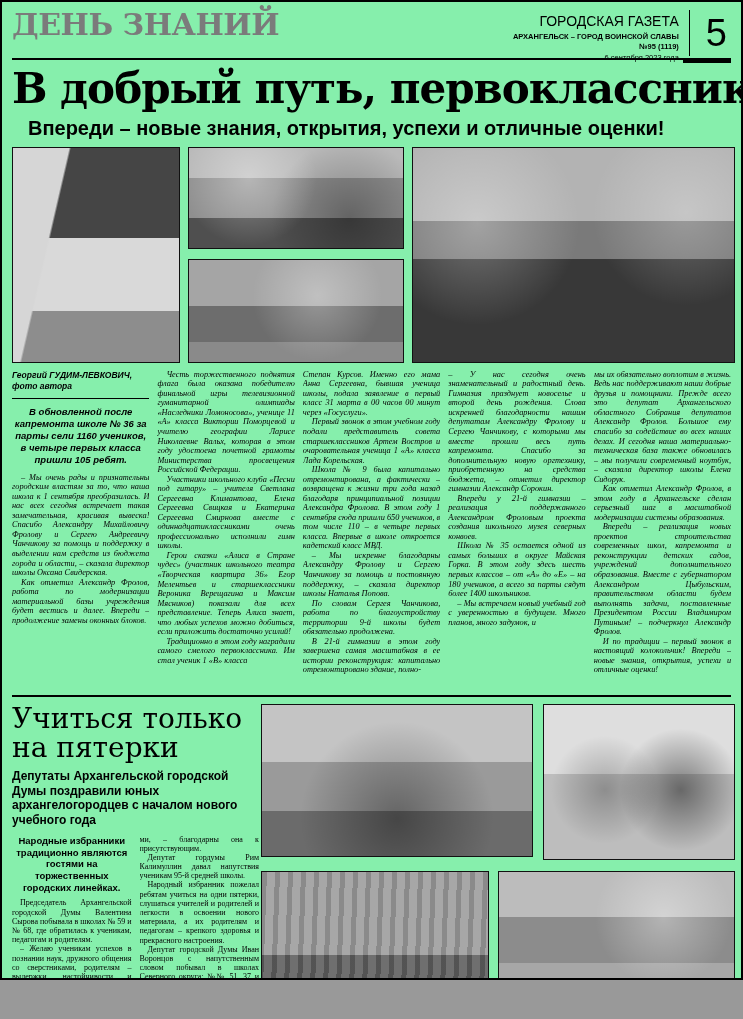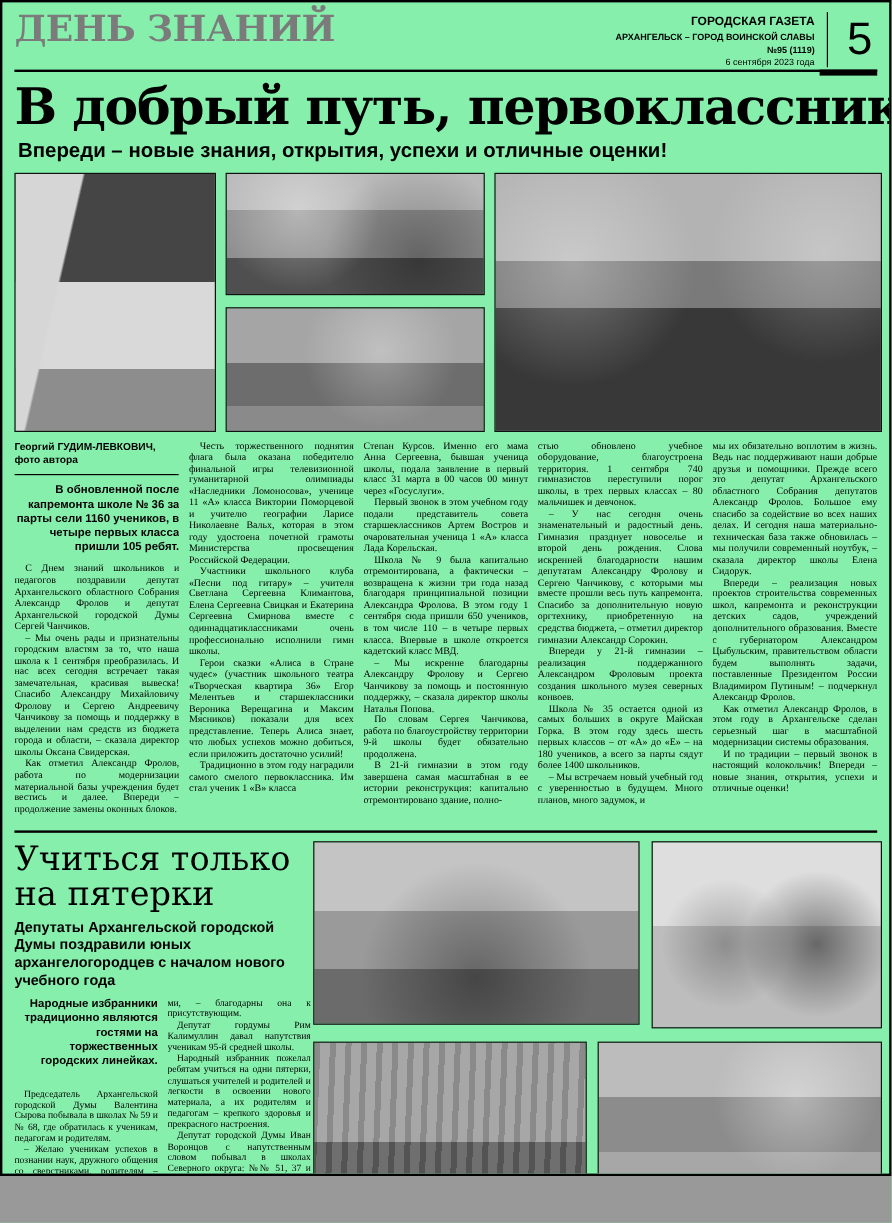--- a/index.html
+++ b/index.html
@@ -4,76 +4,76 @@
 <style>
   html,body{margin:0;padding:0;background:#999;}
   .page{position:relative;width:743px;height:980px;background:#86efac;box-sizing:border-box;
         border:2px solid #000;overflow:hidden;color:#000;}
   
   .header{display:flex;align-items:flex-start;padding:8px 10px 0 10px;height:54px;box-sizing:border-box;}
   .kicker{font-family:"DejaVu Serif",serif;font-weight:bold;font-size:30px;line-height:1;
           color:#7b7b7b;letter-spacing:-.5px;}
   .mast{margin-left:auto;text-align:right;font-family:"Liberation Sans",sans-serif;
         font-size:7.5px;line-height:1.4;padding-right:10px;padding-top:2px;}
-  .mast .m1{font-weight:bold;font-size:10px;}
+  .mast .m1{font-weight:normal;font-size:14px;}
   .mast .m2{font-weight:bold;font-size:7.5px;margin-left:34px;}
   .mast .m3{font-weight:bold;}
   .pagenum-box{border-left:1.5px solid #000;height:46px;display:flex;align-items:center;
                padding:0 4px 0 16px;}
   .pagenum{font-family:"Liberation Sans",sans-serif;font-size:38px;line-height:1;font-weight:normal;}
   .header-rule{position:relative;height:2px;background:#000;margin:2px 10px 0 10px;}
   .header-rule .thick{position:absolute;right:0;top:0;width:48px;height:5px;background:#000;}
   
   .headline{margin:8px 10px 0 10px;font-family:"DejaVu Serif",serif;font-weight:bold;
             font-size:42px;line-height:1.02;letter-spacing:-1px;white-space:nowrap;}
-  .subhead{margin:6px 10px 0 13px;font-family:"Liberation Sans",sans-serif;font-weight:bold;
-           font-size:17px;line-height:1.1;}
+  .subhead{margin:6px 10px 0 26px;font-family:"Liberation Sans",sans-serif;font-weight:bold;
+           font-size:20px;line-height:1.1;}
   
   .photo{position:absolute;box-sizing:border-box;border:1px solid #111;}
   .photo-row{position:relative;margin:8px 10px 0 10px;height:216px;}
   .ph-a{left:0;top:0;width:168px;height:216px;
         background:linear-gradient(103deg,#d6d6d6 0 26%,rgba(0,0,0,0) 27%),
                    linear-gradient(to bottom,#454545 0 42%,#d9d9d9 42% 76%,#8d8d8d 76%);}
   .ph-b{left:176px;top:0;width:216px;height:102px;
         background:radial-gradient(circle at 28% 30%,rgba(255,255,255,.35),rgba(0,0,0,0) 40%),
                    radial-gradient(circle at 75% 70%,rgba(0,0,0,.30),rgba(0,0,0,0) 45%),
                    linear-gradient(to bottom,#b9b9b9 0 30%,#8f8f8f 30% 70%,#4f4f4f 70%);}
   .ph-c{left:176px;top:112px;width:216px;height:104px;
         background:radial-gradient(circle at 60% 35%,rgba(255,255,255,.30),rgba(0,0,0,0) 45%),
                    linear-gradient(to bottom,#a5a5a5 0 45%,#6d6d6d 45% 80%,#8a8a8a 80%);}
   .ph-d{left:400px;top:0;width:323px;height:216px;
         background:radial-gradient(circle at 20% 35%,rgba(255,255,255,.30),rgba(0,0,0,0) 35%),
                    radial-gradient(circle at 85% 30%,rgba(255,255,255,.25),rgba(0,0,0,0) 30%),
                    linear-gradient(to bottom,#b3b3b3 0 34%,#7a7a7a 34% 52%,#383838 52%);}
   
-  .columns{display:flex;gap:8px;margin:7px 10px 4px 10px;height:318px;overflow:hidden;}
+  .columns{display:flex;gap:8px;margin:7px 10px 4px 10px;height:318px;overflow:hidden;font-style:italic;}
   .col{flex:1;font-family:"Liberation Serif",serif;font-size:8.3px;line-height:1.15;
        text-align:justify;overflow:hidden;}
   .col p{margin:0;text-indent:9px;}
   .col.cont p:first-child{text-indent:0;}
   .byline{font-family:"Liberation Sans",sans-serif;font-weight:bold;font-size:8.5px;line-height:1.3;}
   .byline-rule{height:1px;background:#000;margin:6px 0 7px 0;}
   .lede{font-family:"Liberation Sans",sans-serif;font-weight:bold;font-size:9.5px;
-        line-height:1.26;margin:0 0 7px 0;text-align:right;}
+        line-height:1.26;margin:0 0 7px 0;text-align:center;}
   
   .section-rule{height:2px;background:#000;margin:7px 10px 5px 10px;}
   
   .bottom{position:relative;margin:0 10px;height:322px;}
   .b-left{position:absolute;left:0;top:0;width:247px;height:322px;overflow:hidden;}
   .headline2{font-family:"DejaVu Serif",serif;font-weight:normal;font-size:28px;line-height:1.04;
              margin:2px 0 7px 0;white-space:pre-line;}
   .b-subhead{font-family:"Liberation Sans",sans-serif;font-weight:bold;font-size:12px;
              line-height:1.22;margin:0 0 7px 0;}
   .b-cols{display:flex;gap:8px;height:208px;overflow:hidden;}
   .b-col{flex:1;font-family:"Liberation Serif",serif;font-size:8px;line-height:1.15;
          text-align:justify;overflow:hidden;}
   .b-col p{margin:0;text-indent:8px;}
   .b-col.cont p:first-child{text-indent:0;}
   .b-lede{font-family:"Liberation Sans",sans-serif;font-weight:bold;font-size:9.5px;
-          line-height:1.26;margin:0 0 16px 0;text-align:right;}
+          line-height:1.26;margin:0 0 4px 0;text-align:center;}
   .b-photos{position:absolute;left:249px;top:2px;width:474px;height:320px;}
   .ph-e{left:0;top:0;width:272px;height:153px;
         background:radial-gradient(circle at 50% 75%,rgba(0,0,0,.35),rgba(0,0,0,0) 55%),
                    linear-gradient(to bottom,#c4c4c4 0 38%,#9a9a9a 38% 70%,#6b6b6b 70%);}
   .ph-f{left:282px;top:0;width:192px;height:156px;
         background:radial-gradient(circle at 32% 55%,rgba(0,0,0,.25),rgba(0,0,0,0) 35%),
                    radial-gradient(circle at 72% 55%,rgba(0,0,0,.45),rgba(0,0,0,0) 38%),
                    linear-gradient(to bottom,#dedede 0 45%,#bdbdbd 45%);}
   .ph-g{left:0;top:167px;width:228px;height:153px;
         background:repeating-linear-gradient(92deg,rgba(0,0,0,.12) 0 5px,rgba(255,255,255,.10) 5px 13px),
@@ -115,50 +115,48 @@
 
   <div class="columns">
     <div class="col">
       <div class="byline">
         <div>Георгий ГУДИМ-ЛЕВКОВИЧ,</div>
         <div>фото автора</div>
       </div>
       <div class="byline-rule"></div>
       <div class="lede">В обновленной после капремонта школе № 36 за парты сели 1160 учеников, в четыре первых класса пришли 105 ребят.</div>
       <div>
-          <p>С Днем знаний школьников и педагогов поздравили депутат Архангельского областного Собрания Александр Фролов и депутат Архангельской городской Думы Сергей Чанчиков.</p>
           <p>– Мы очень рады и признательны городским властям за то, что наша школа к 1 сентября преобразилась. И нас всех сегодня встречает такая замечательная, красивая вывеска! Спасибо Александру Михайловичу Фролову и Сергею Андреевичу Чанчикову за помощь и поддержку в выделении нам средств из бюджета города и области, – сказала директор школы Оксана Свидерская.</p>
           <p>Как отметил Александр Фролов, работа по модернизации материальной базы учреждения будет вестись и далее. Впереди – продолжение замены оконных блоков.</p>
         </div>
     </div>
     <div class="col">
         <p>Честь торжественного поднятия флага была оказана победителю финальной игры телевизионной гуманитарной олимпиады «Наследники Ломоносова», ученице 11 «А» класса Виктории Поморцевой и учителю географии Ларисе Николаевне Вальх, которая в этом году удостоена почетной грамоты Министерства просвещения Российской Федерации.</p>
         <p>Участники школьного клуба «Песни под гитару» – учителя Светлана Сергеевна Климантова, Елена Сергеевна Свицкая и Екатерина Сергеевна Смирнова вместе с одиннадцатиклассниками очень профессионально исполнили гимн школы.</p>
         <p>Герои сказки «Алиса в Стране чудес» (участник школьного театра «Творческая квартира 36» Егор Мелентьев и старшеклассники Вероника Верещагина и Максим Мясников) показали для всех представление. Теперь Алиса знает, что любых успехов можно добиться, если приложить достаточно усилий!</p>
         <p>Традиционно в этом году наградили самого смелого первоклассника. Им стал ученик 1 «В» класса</p>
       </div>
     <div class="col cont">
         <p>Степан Курсов. Именно его мама Анна Сергеевна, бывшая ученица школы, подала заявление в первый класс 31 марта в 00 часов 00 минут через «Госуслуги».</p>
         <p>Первый звонок в этом учебном году подали представитель совета старшеклассников Артем Востров и очаровательная ученица 1 «А» класса Лада Корельская.</p>
         <p>Школа № 9 была капитально отремонтирована, а фактически – возвращена к жизни три года назад благодаря принципиальной позиции Александра Фролова. В этом году 1 сентября сюда пришли 650 учеников, в том числе 110 – в четыре первых класса. Впервые в школе откроется кадетский класс МВД.</p>
         <p>– Мы искренне благодарны Александру Фролову и Сергею Чанчикову за помощь и постоянную поддержку, – сказала директор школы Наталья Попова.</p>
         <p>По словам Сергея Чанчикова, работа по благоустройству территории 9-й школы будет обязательно продолжена.</p>
         <p>В 21-й гимназии в этом году завершена самая масштабная в ее истории реконструкция: капитально отремонтировано здание, полно-</p>
       </div>
     <div class="col cont">
-        <p>стью обновлено учебное оборудование, благоустроена территория. 1 сентября 740 гимназистов переступили порог школы, в трех первых классах – 80 мальчишек и девчонок.</p>
         <p>– У нас сегодня очень знаменательный и радостный день. Гимназия празднует новоселье и второй день рождения. Слова искренней благодарности нашим депутатам Александру Фролову и Сергею Чанчикову, с которыми мы вместе прошли весь путь капремонта. Спасибо за дополнительную новую оргтехнику, приобретенную на средства бюджета, – отметил директор гимназии Александр Сорокин.</p>
         <p>Впереди у 21-й гимназии – реализация поддержанного Александром Фроловым проекта создания школьного музея северных конвоев.</p>
         <p>Школа № 35 остается одной из самых больших в округе Майская Горка. В этом году здесь шесть первых классов – от «А» до «Е» – на 180 учеников, а всего за парты сядут более 1400 школьников.</p>
         <p>– Мы встречаем новый учебный год с уверенностью в будущем. Много планов, много задумок, и</p>
       </div>
     <div class="col cont">
         <p>мы их обязательно воплотим в жизнь. Ведь нас поддерживают наши добрые друзья и помощники. Прежде всего это депутат Архангельского областного Собрания депутатов Александр Фролов. Большое ему спасибо за содействие во всех наших делах. И сегодня наша материально-техническая база также обновилась – мы получили современный ноутбук, – сказала директор школы Елена Сидорук.</p>
+        <p>Как отметил Александр Фролов, в этом году в Архангельске сделан серьезный шаг в масштабной модернизации системы образования.</p>
         <p>Впереди – реализация новых проектов строительства современных школ, капремонта и реконструкции детских садов, учреждений дополнительного образования. Вместе с губернатором Александром Цыбульским, правительством области будем выполнять задачи, поставленные Президентом России Владимиром Путиным! – подчеркнул Александр Фролов.</p>
-        <p>Как отметил Александр Фролов, в этом году в Архангельске сделан серьезный шаг в масштабной модернизации системы образования.</p>
         <p>И по традиции – первый звонок в настоящий колокольчик! Впереди – новые знания, открытия, успехи и отличные оценки!</p>
       </div>
   </div>
 
   <div class="section-rule"></div>
 
   <div class="bottom">
     <div class="b-left">
       <div class="headline2">Учиться только
 на пятерки</div>

